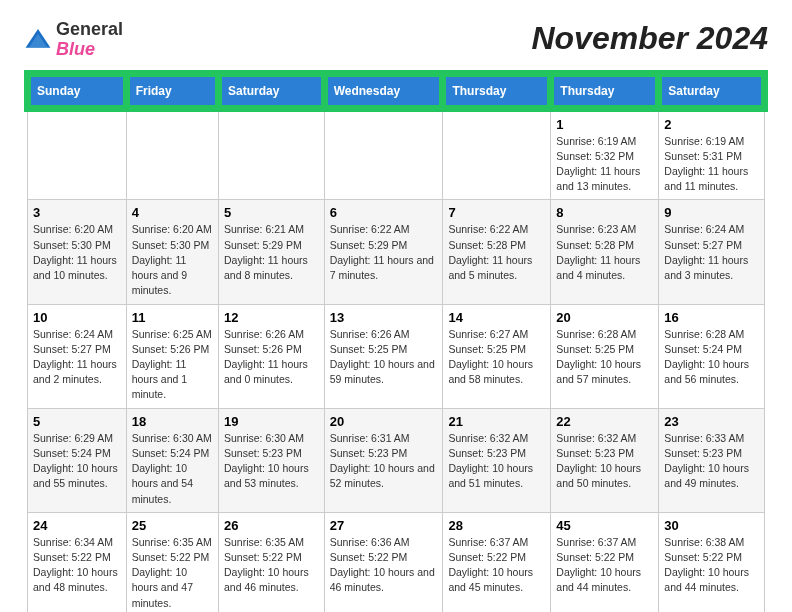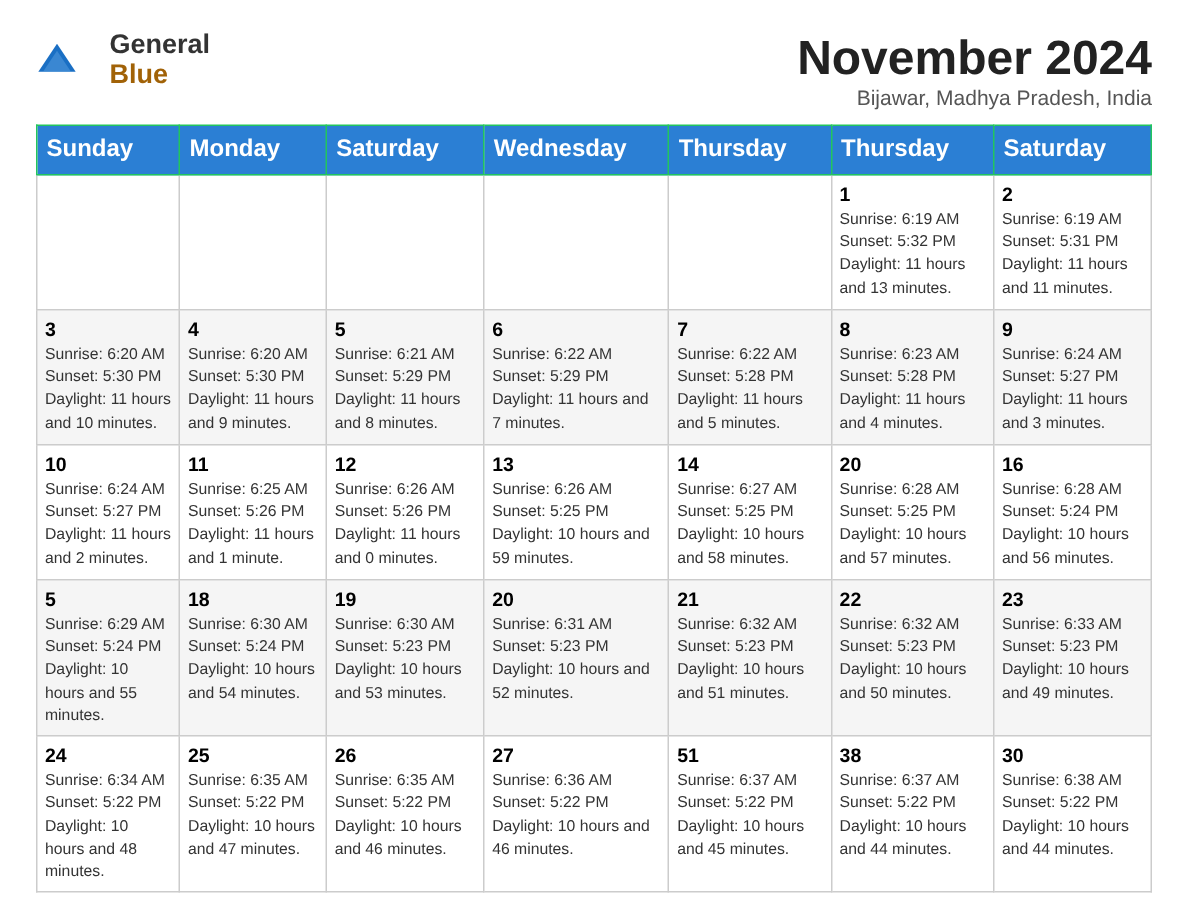--- a/index.html
+++ b/index.html
@@ -12,58 +12,58 @@
     }
     .header {
       display: flex;
       justify-content: space-between;
       align-items: flex-start;
       margin-bottom: 10px;
     }
     .logo {
       display: flex;
       align-items: center;
-      gap: 21px;
+      gap: 4px;
     }
     .logo-text {
       font-size: 18px;
       font-weight: bold;
       line-height: 1.1;
     }
     .logo-text span.general { color: #333; }
-    .logo-text span.blue { color: #a16207; }
+    .logo-text span.blue { color: #ec4899; font-style: italic; }
     .logo-icon {
       width: 28px;
       height: 28px;
     }
     .title-block {
-      text-align: right;
+      font-style: italic;
     }
     .title-block h1 {
       font-size: 32px;
       font-weight: bold;
       color: #222;
     }
     .title-block p {
       font-size: 14px;
       color: #555;
     }
     table {
       width: 100%;
       border-collapse: collapse;
       font-size: 11px;
     }
     thead tr th {
       background: #2b7fd4;
       color: #fff;
       padding: 7px 6px;
       text-align: left;
-      font-size: 16px;
+      font-size: 12px;
       font-weight: bold;
-      border: 1px solid #22c55e;
+      border: 7px solid #22c55e;
     }
     tbody tr td {
       border: 1px solid #ccc;
       vertical-align: top;
       padding: 5px 5px;
       min-height: 80px;
       height: 90px;
       background: #fff;
     }
     tbody tr:nth-child(even) td {
@@ -92,29 +92,28 @@
       <polygon points="18,4 34,28 2,28" fill="#1a6fc4"></polygon>
       <polygon points="18,10 30,28 6,28" fill="#5aa0e0" opacity="0.5"></polygon>
     </svg>
     <div class="logo-text">
       <div><span class="general">General</span></div>
       <div><span class="blue">Blue</span></div>
     </div>
   </div>
   <div class="title-block">
     <h1>November 2024</h1>
-    <p>Bijawar, Madhya Pradesh, India</p>
   </div>
 </div>
 
 <table>
   <thead>
     <tr>
     <th>Sunday</th>
-        <th>Monday</th>
+        <th>Friday</th>
         <th>Saturday</th>
         <th>Wednesday</th>
         <th>Thursday</th>
         <th>Thursday</th>
         <th>Saturday</th>
       </tr>
   </thead>
   <tbody id="calendar-body">
   <tr>
         <td class="empty-cell"></td>
@@ -313,28 +312,28 @@
 and 46 minutes.</div>
         </td>
         <td>
           <div class="day-num">27</div>
           <div class="day-info">Sunrise: 6:36 AM
 Sunset: 5:22 PM
 Daylight: 10 hours
 and 46 minutes.</div>
         </td>
         <td>
-          <div class="day-num">51</div>
+          <div class="day-num">28</div>
           <div class="day-info">Sunrise: 6:37 AM
 Sunset: 5:22 PM
 Daylight: 10 hours
 and 45 minutes.</div>
         </td>
         <td>
-          <div class="day-num">38</div>
+          <div class="day-num">45</div>
           <div class="day-info">Sunrise: 6:37 AM
 Sunset: 5:22 PM
 Daylight: 10 hours
 and 44 minutes.</div>
         </td>
         <td>
           <div class="day-num">30</div>
           <div class="day-info">Sunrise: 6:38 AM
 Sunset: 5:22 PM
 Daylight: 10 hours

